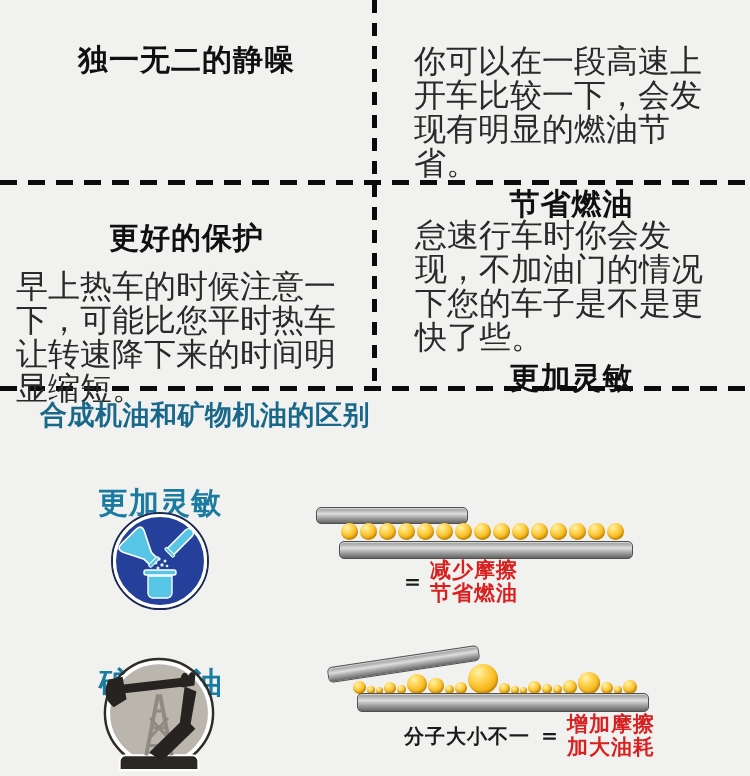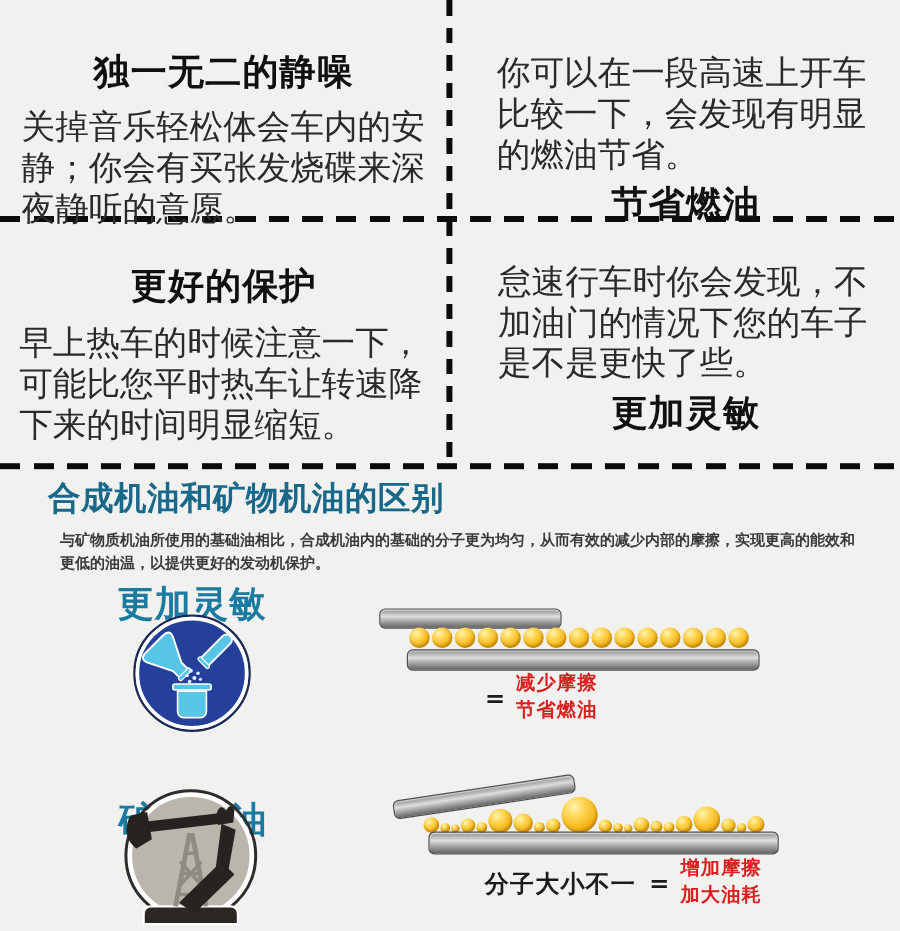--- a/index.html
+++ b/index.html
@@ -30,21 +30,21 @@
   .q3{left:0;top:188px;width:373px;height:198px;}
   .q4{left:377px;top:188px;width:373px;height:198px;}
   .q-title{
     margin:0;font-size:30px;font-weight:800;color:#101010;
     text-align:center;letter-spacing:1px;
   }
   .q1 .q-title{padding-top:40px;}
   .q3 .q-title{padding-top:30px;}
   .q2 .q-title,.q4 .q-title{padding-top:4px;transform:translateX(8px);}
   .q-body{
-    margin:0;font-size:28px;color:#2a2a2a;line-height:34px;
+    margin:0;font-size:32px;color:#2a2a2a;line-height:34px;
   }
   .q1 .q-body{padding:8px 0 0 18px;width:345px;}
   .q2 .q-body{padding:44px 0 0 37px;width:318px;}
   .q3 .q-body{padding:10px 0 0 16px;width:340px;}
   .q4 .q-body{padding:30px 0 0 38px;width:318px;}
   
   .compare-title{
     position:absolute;left:40px;top:397px;margin:0;
     font-size:27px;font-weight:800;color:var(--accent_teal,#19688a);
     letter-spacing:0.5px;
@@ -79,53 +79,51 @@
   .ball{
     display:inline-block;flex:0 0 auto;border-radius:50%;
     background:radial-gradient(circle at 35% 28%,#fff3b0 0%,#ffd95e 26%,#f6b81c 60%,#e09a00 86%,#cf8c00 100%);
     box-shadow:inset -1px -2px 2px rgba(150,95,0,.45);
   }
   .result-row{position:absolute;display:flex;align-items:flex-start;}
   .rowA{left:393px;top:558px;}
   .rowB{left:404px;top:712px;text-align:center;}
   .mol-caption{font-size:20px;font-weight:800;color:#1b1b1b;padding-top:11px;letter-spacing:1px;}
   .mol-equals{font-size:23px;font-weight:800;color:#1b1b1b;padding:8px 6px 0 8px;}
-  .mol-result{color:var(--alert_red,#d92020);font-size:16px;font-weight:800;line-height:23px;letter-spacing:1px;}
+  .mol-result{color:var(--alert_red,#d92020);font-size:21px;font-weight:800;line-height:23px;letter-spacing:1px;}
 </style>
 </head>
 <body>
 
 <div class="page">
 
   <div class="divider-h" style="top:180px"></div>
   <div class="divider-h" style="top:386px"></div>
   <div class="divider-v"></div>
 
   <section class="quad q1">
     <h2 class="q-title">独一无二的静噪</h2>
-    <p class="q-body">关掉音乐轻松体会车内的安静；你会有买张发烧碟来深夜静听的意愿。</p>
   </section>
 
   <section class="quad q2">
     <p class="q-body">你可以在一段高速上开车比较一下，会发现有明显的燃油节省。</p>
     <h2 class="q-title">节省燃油</h2>
   </section>
 
   <section class="quad q4">
     <p class="q-body">怠速行车时你会发现，不加油门的情况下您的车子是不是更快了些。</p>
     <h2 class="q-title">更加灵敏</h2>
   </section>
 
   <section class="quad q3">
     <h2 class="q-title">更好的保护</h2>
     <p class="q-body">早上热车的时候注意一下，可能比您平时热车让转速降下来的时间明显缩短。</p>
   </section>
 
   <h1 class="compare-title">合成机油和矿物机油的区别</h1>
-  <p class="compare-desc">与矿物质机油所使用的基础油相比，合成机油内的基础的分子更为均匀，从而有效的减少内部的摩擦，实现更高的能效和更低的油温，以提供更好的发动机保护。</p>
 
   <h3 class="oil-label syn-label">更加灵敏</h3>
 
   <svg class="oil-icon syn-icon" width="100" height="104" viewBox="0 0 100 104">
     <circle cx="50" cy="51" r="48" fill="none" stroke="#1b2a55" stroke-width="2"></circle>
     <circle cx="50" cy="51" r="45.5" fill="#24409a" stroke="#ffffff" stroke-width="3"></circle>
 
     <g transform="translate(30 38) rotate(135)">
       <path d="M-5,-20 h10 v9 l10,20 q3,7 -5,7 h-20 q-8,0 -5,-7 l10,-20 z" fill="#57c5e6" stroke="#ffffff" stroke-width="1.6"></path>
       <rect x="-6.5" y="-21.5" width="13" height="3.5" rx="1.5" fill="#57c5e6" stroke="#ffffff" stroke-width="1"></rect>

